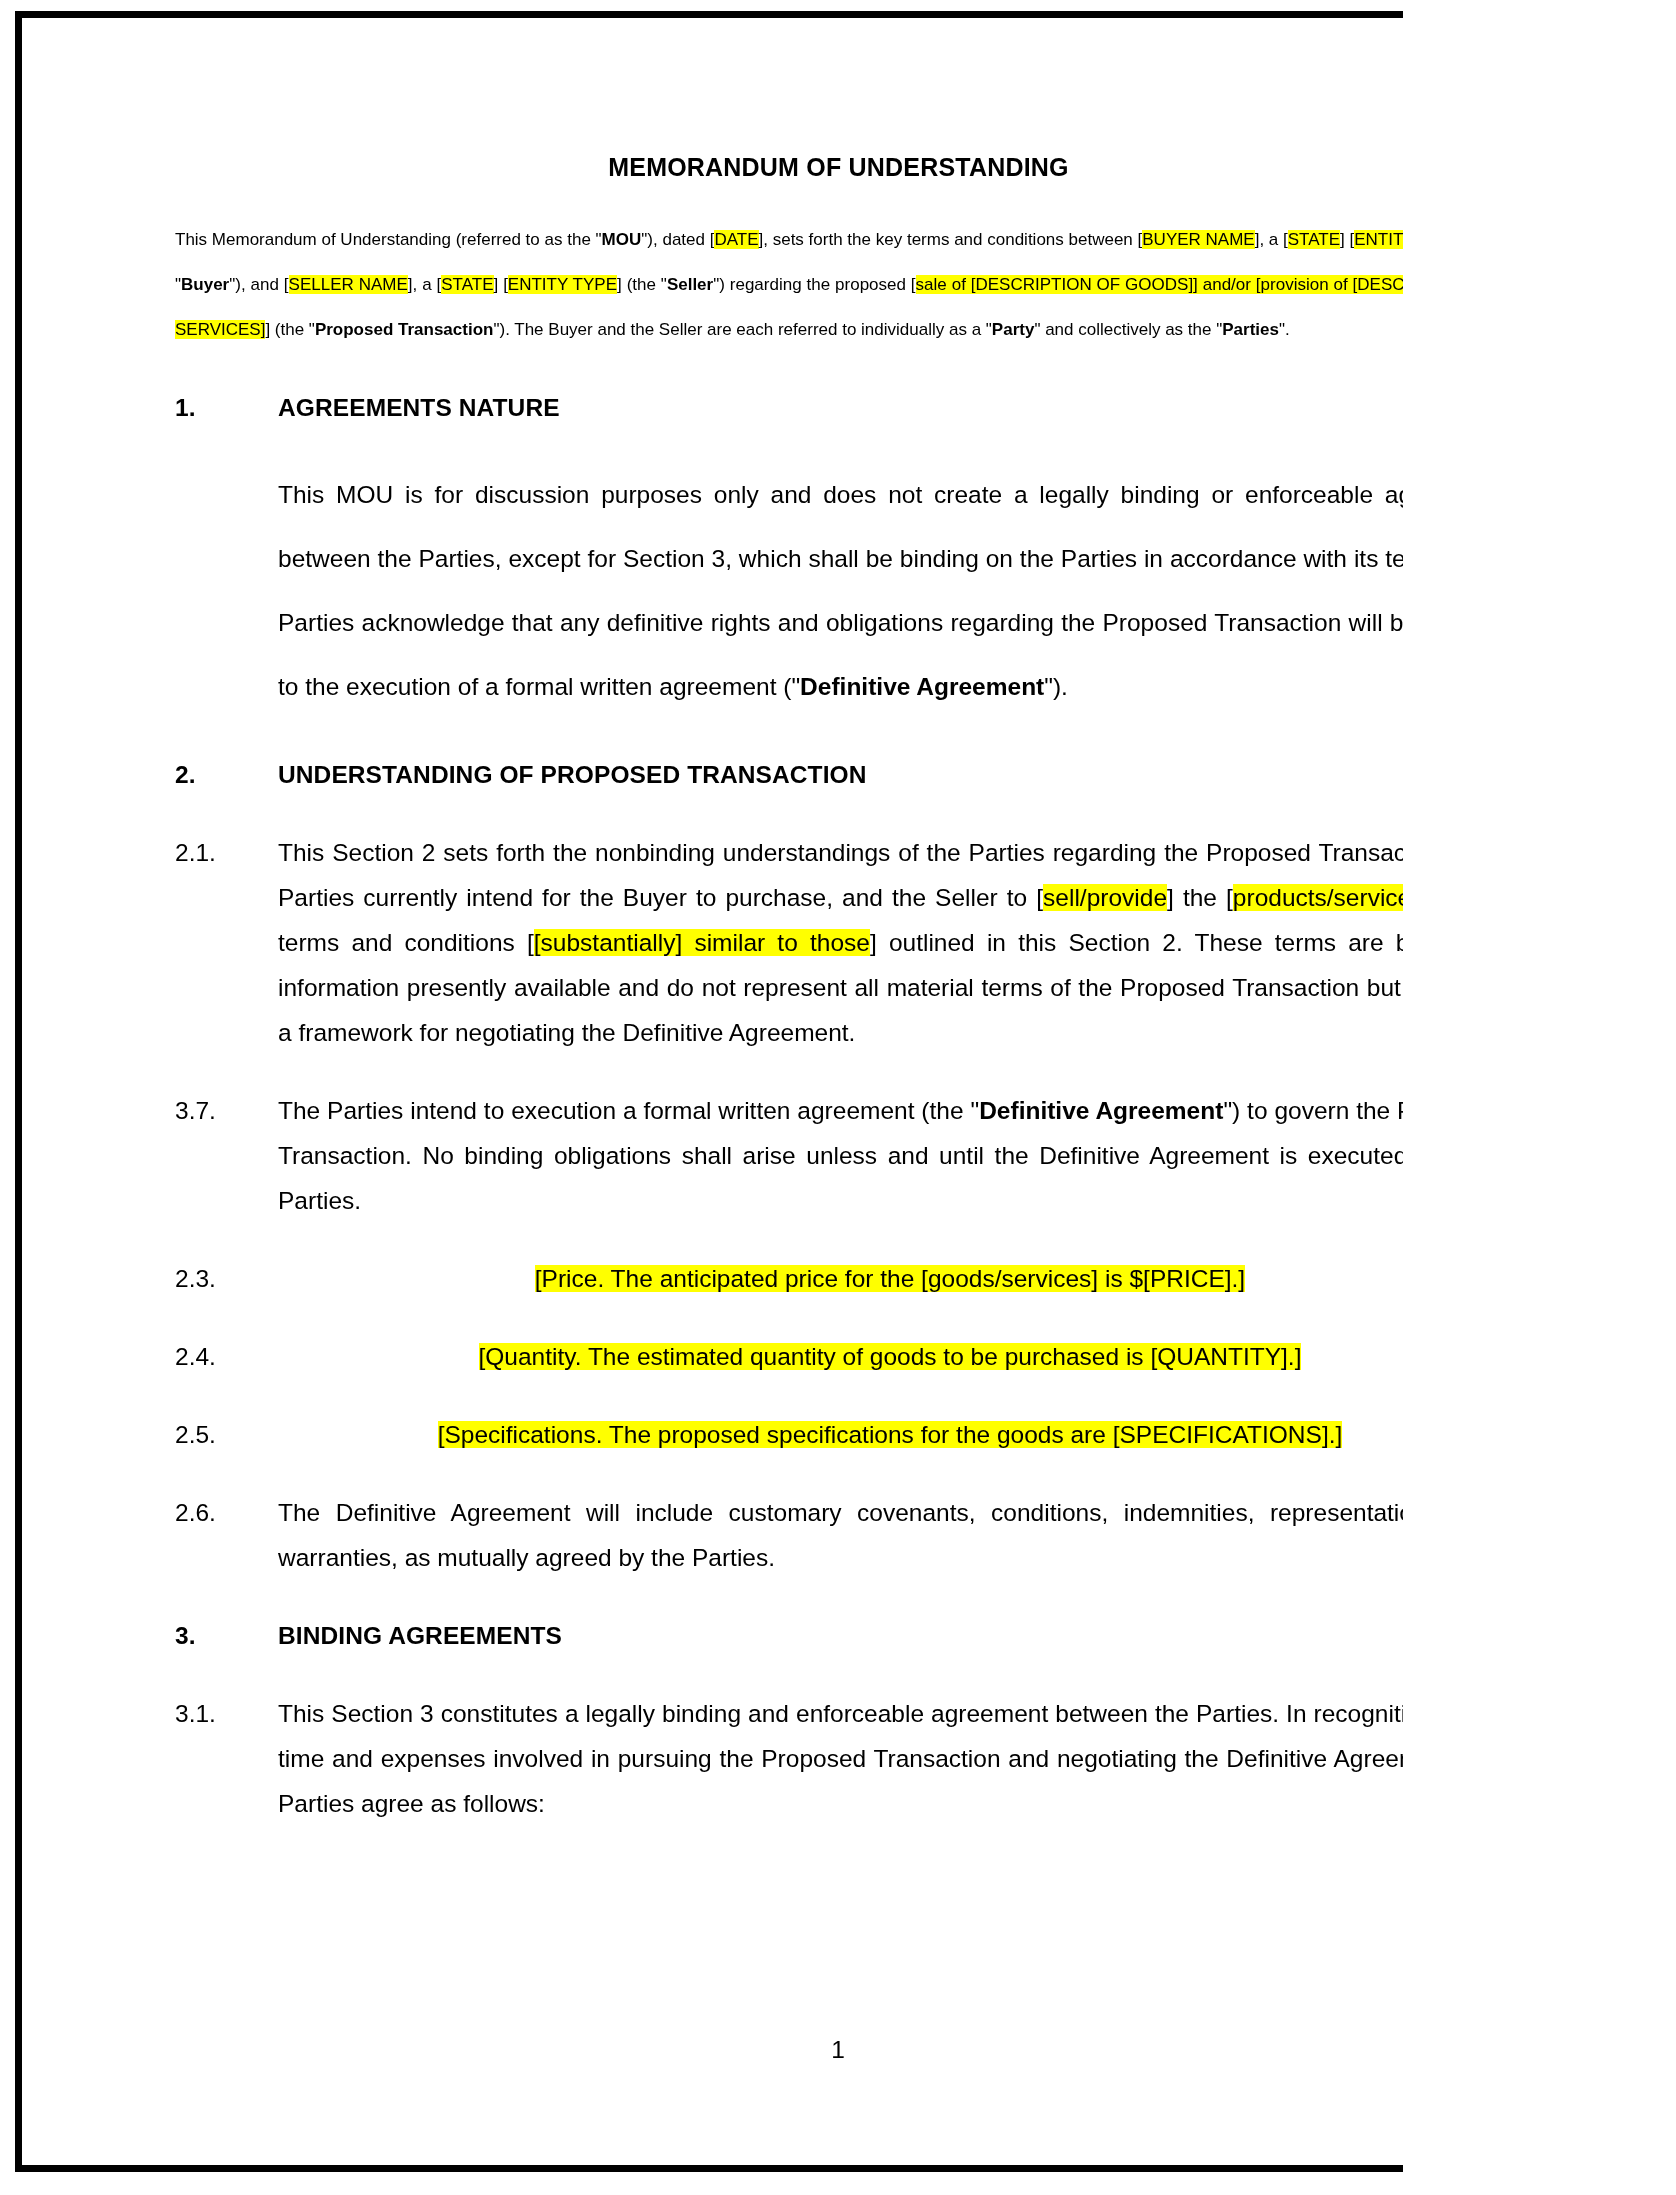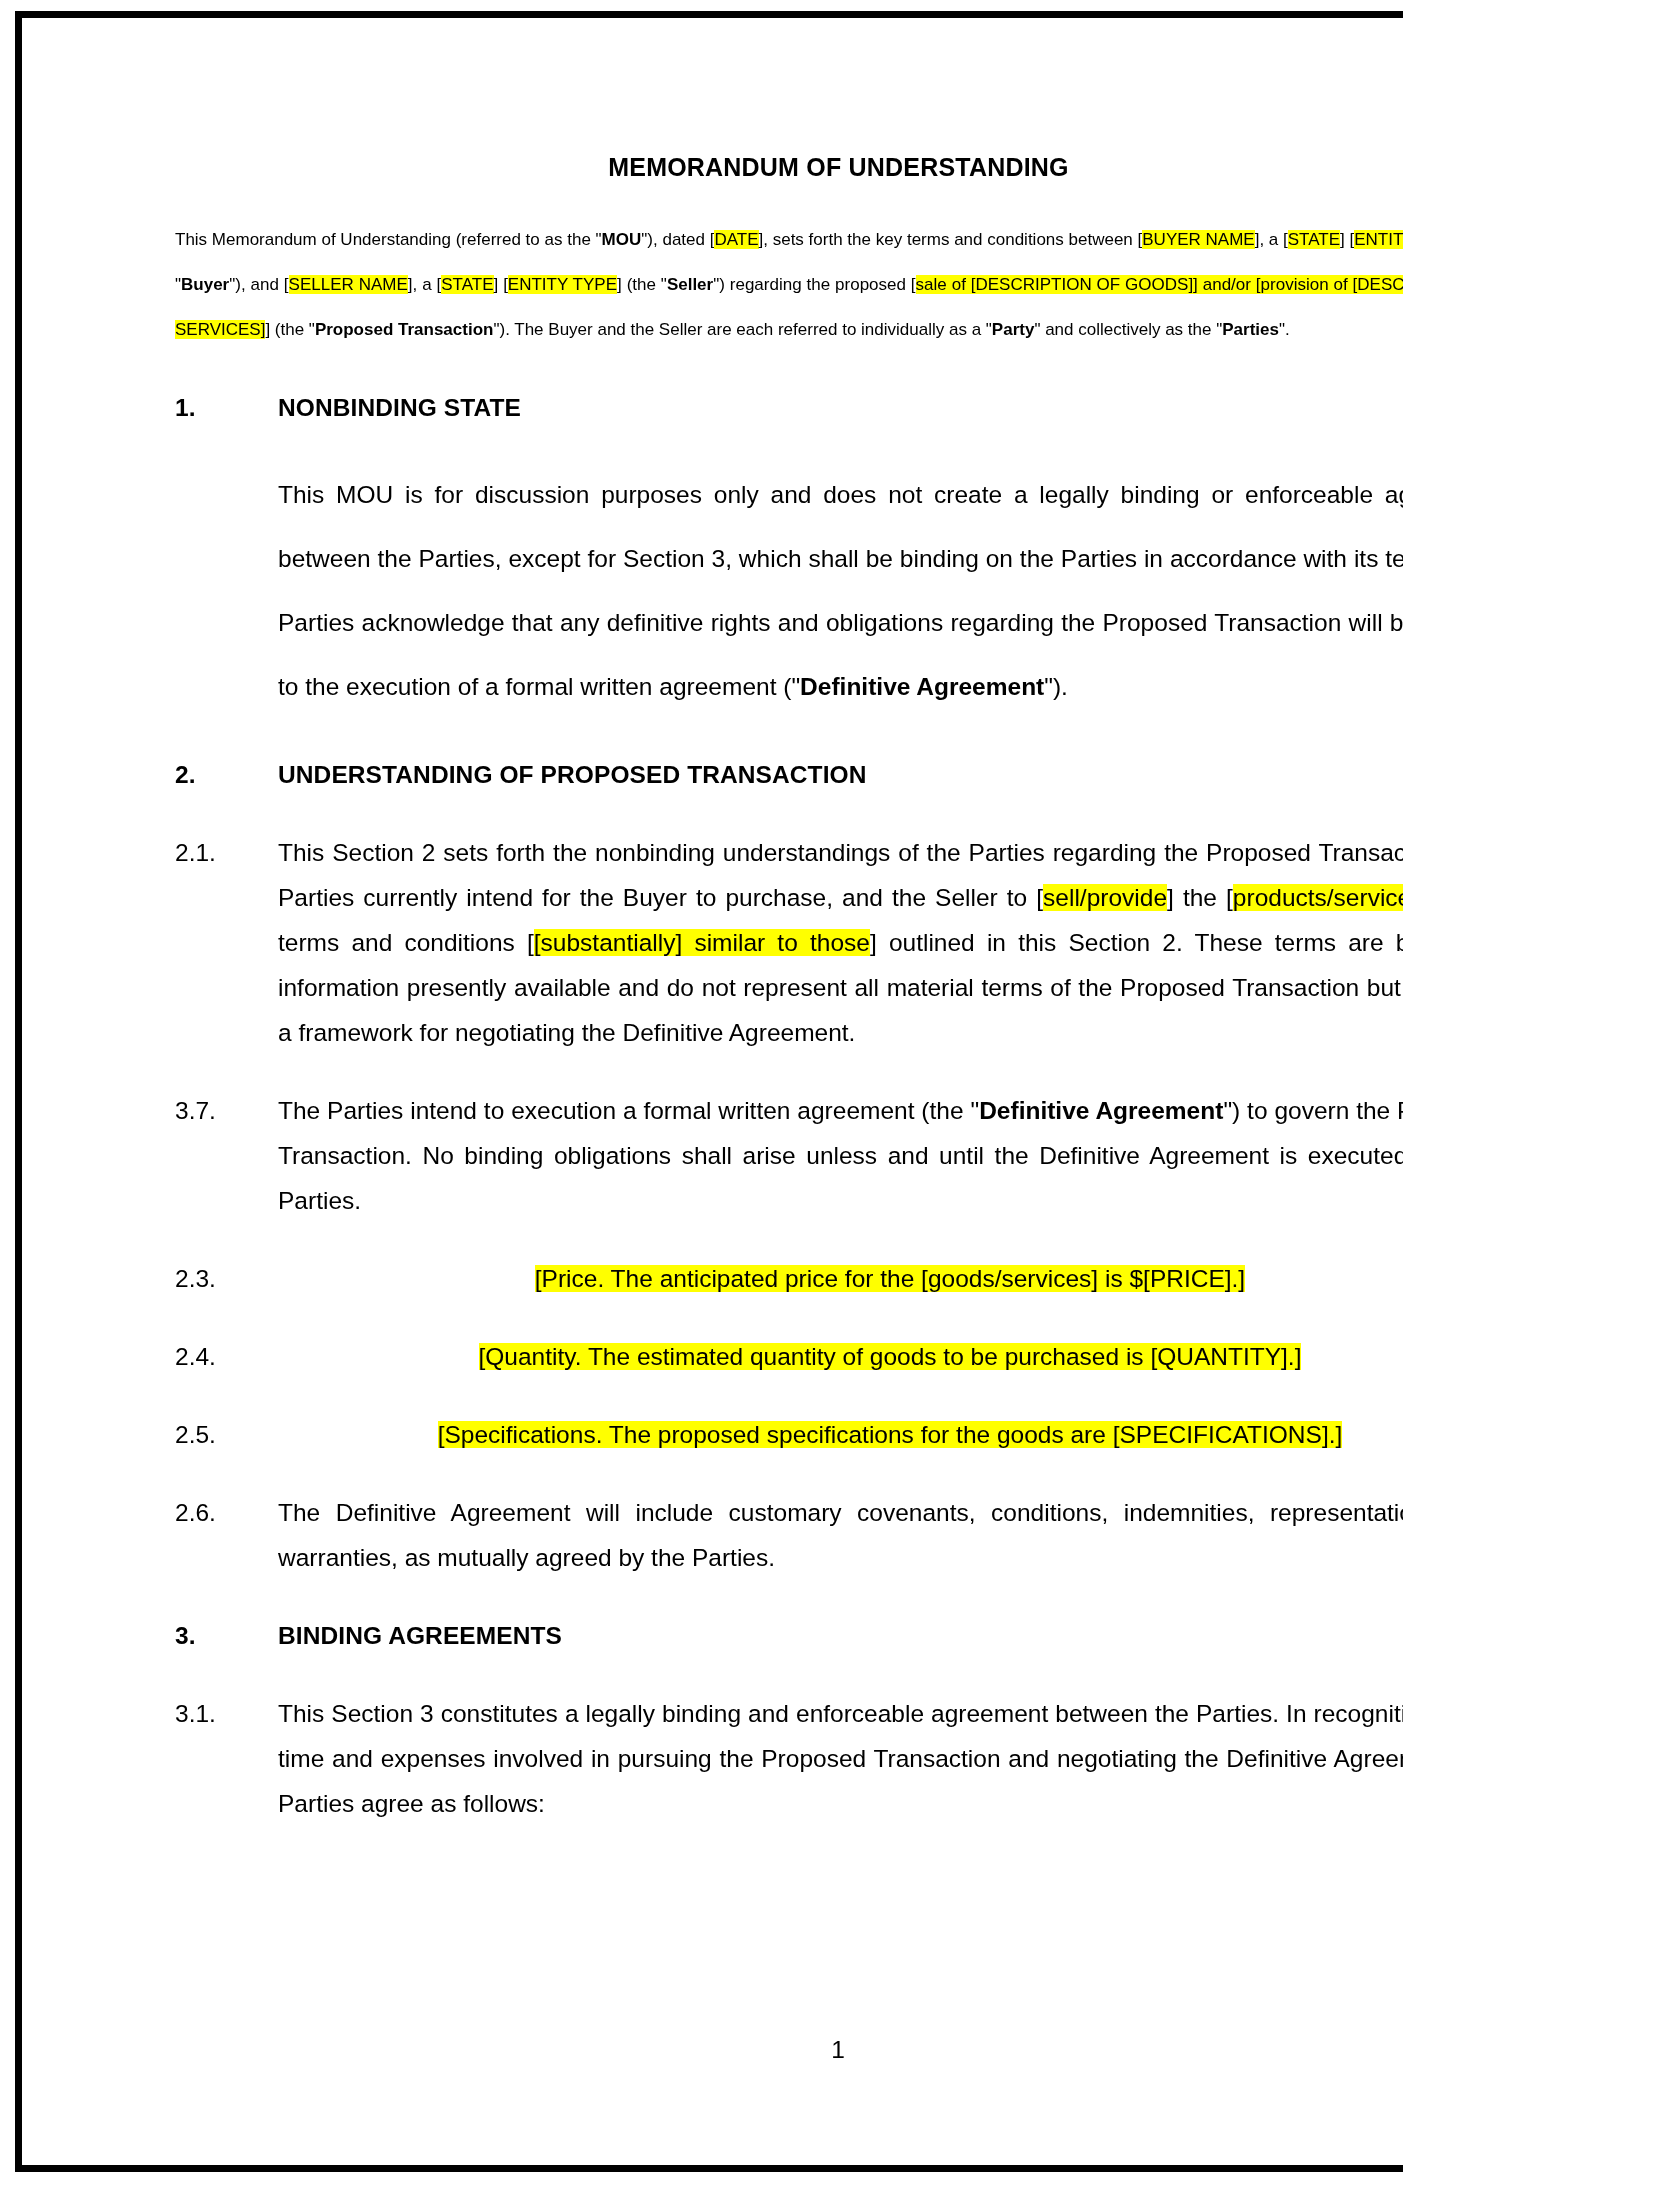--- a/index.html
+++ b/index.html
@@ -125,21 +125,21 @@
   <div id="page-frame"></div>
 
   <div id="content">
 
     <div class="doc-title">MEMORANDUM OF UNDERSTANDING</div>
 
     <p class="body-para" id="intro"><span>This Memorandum of Understanding (referred to as the "</span><b>MOU</b><span>"), dated [</span><span class="hl">DATE</span><span>], sets forth the key terms and conditions between [</span><span class="hl">BUYER NAME</span><span>], a [</span><span class="hl">STATE</span><span>] [</span><span class="hl">ENTITY TYPE</span><span>] (the "</span><b>Buyer</b><span>"), and [</span><span class="hl">SELLER NAME</span><span>], a [</span><span class="hl">STATE</span><span>] [</span><span class="hl">ENTITY TYPE</span><span>] (the "</span><b>Seller</b><span>") regarding the proposed [</span><span class="hl">sale of [DESCRIPTION OF GOODS]] and/or [provision of [DESCRIPTION OF SERVICES]</span><span>] (the "</span><b>Proposed Transaction</b><span>"). The Buyer and the Seller are each referred to individually as a "</span><b>Party</b><span>" and collectively as the "</span><b>Parties</b><span>".</span></p>
 
     <div class="section-heading">
       <span class="num">1.</span>
-      <span class="heading-text">NONBINDING STATE</span>
+      <span class="heading-text">AGREEMENTS NATURE</span>
     </div>
 
     <div class="indented-block"><span>This MOU is for discussion purposes only and does not create a legally binding or enforceable agreement between the Parties, except for Section 3, which shall be binding on the Parties in accordance with its terms. The Parties acknowledge that any definitive rights and obligations regarding the Proposed Transaction will be subject to the execution of a formal written agreement ("</span><b>Definitive Agreement</b><span>").</span></div>
 
     <div class="section-heading">
       <span class="num">2.</span>
       <span class="heading-text">UNDERSTANDING OF PROPOSED TRANSACTION</span>
     </div>
 
     <div class="clause">

